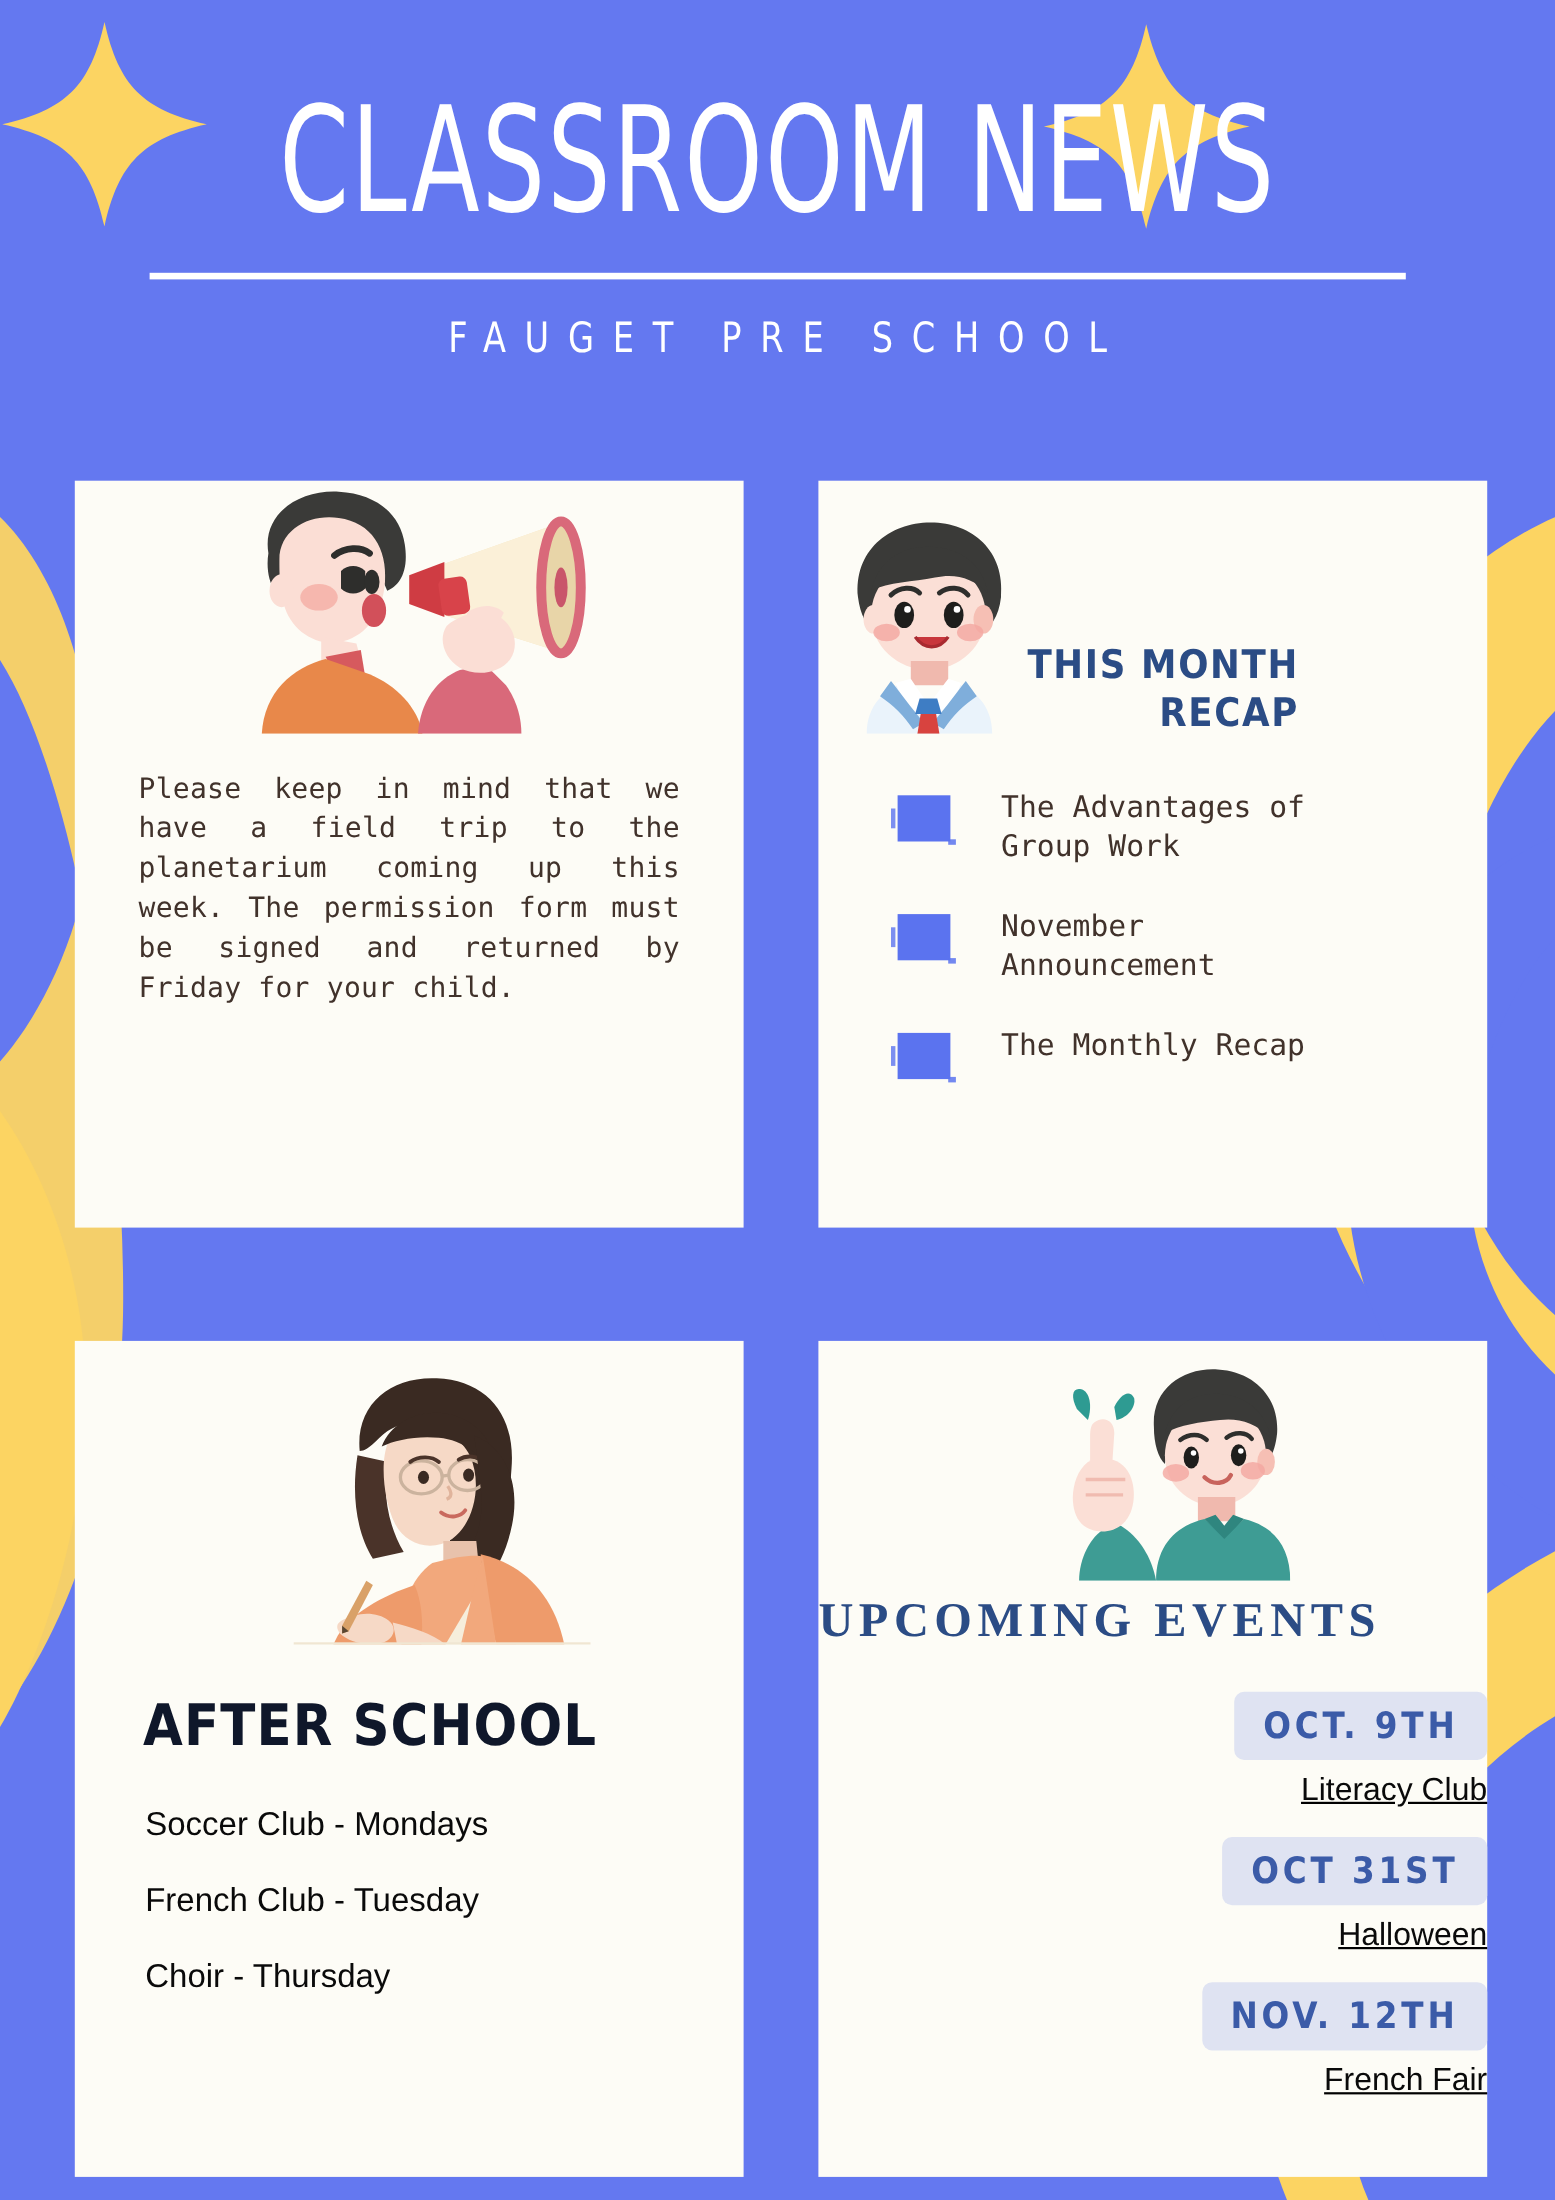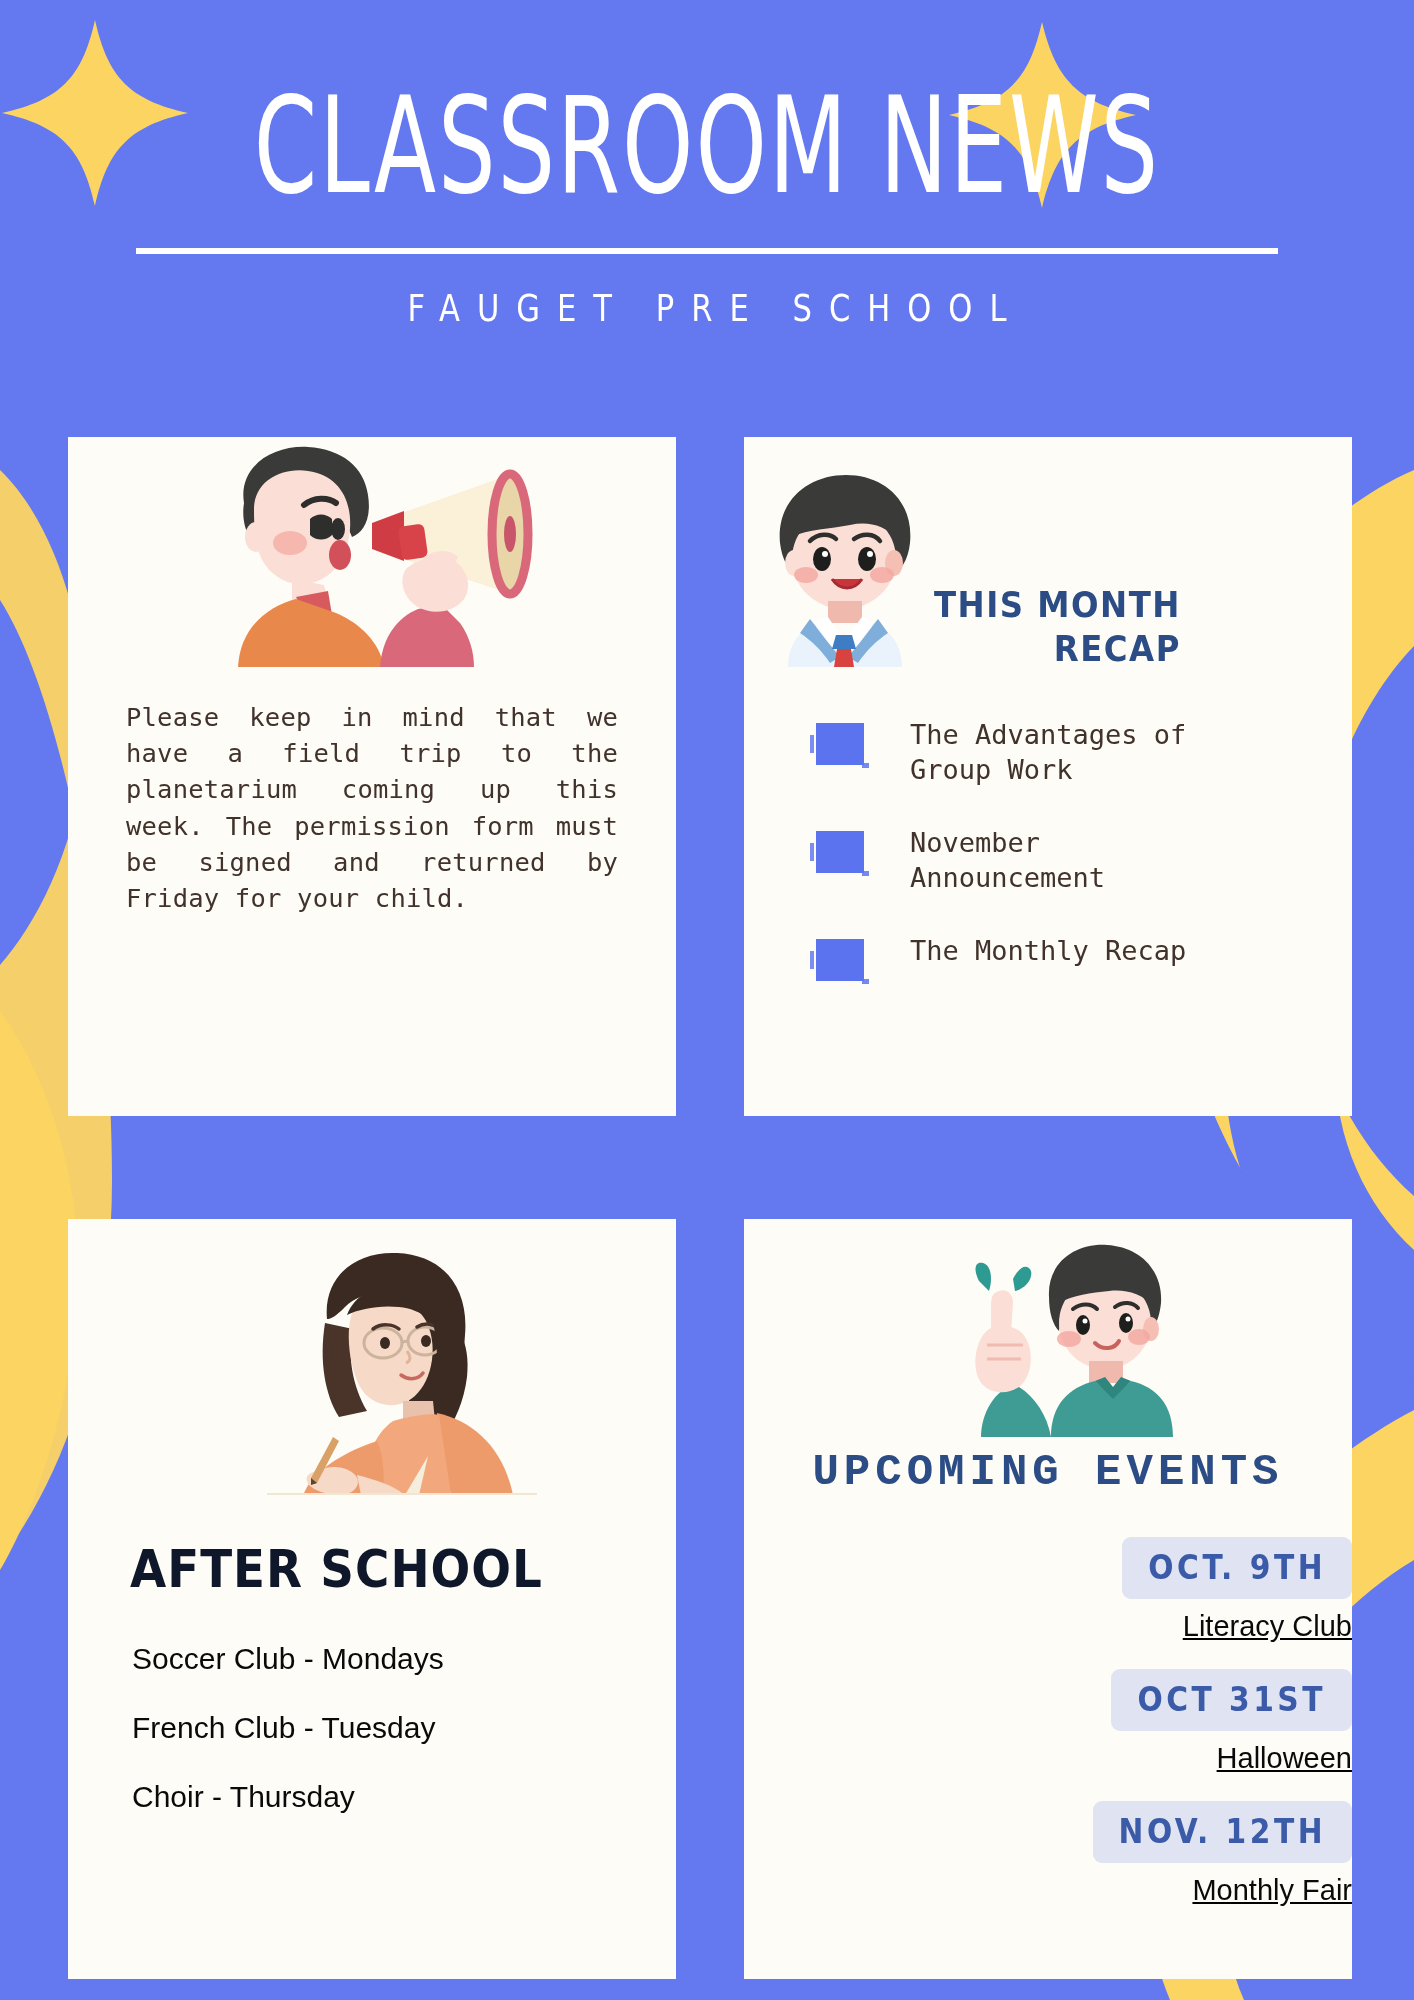--- a/index.html
+++ b/index.html
@@ -129,22 +129,21 @@
   .after-list { margin:42px 0 0 64px; }
   .after-item {
     font-family:"Liberation Sans", sans-serif;
     font-size:30px;
     color:#0A0A0A;
     margin-bottom:35px;
   }
 
   
   .events-title {
-    text-align:center;
-    font-family:Liberation Mono, monospace;
+    font-family:Liberation Serif, serif;
     font-size:44px;
     font-weight:700;
     letter-spacing:5px;
     color:#2B4C85;
     margin-top:10px;
   }
   .events-list { margin-top:40px; text-align:right;text-decoration:underline; }
   .event-item { margin-bottom:26px; }
   .badge {
     display:inline-block;
@@ -394,19 +393,19 @@
           <div class="event-item">
             <div class="badge">OCT. 9TH</div>
             <div class="event-name">Literacy Club</div>
           </div>
           <div class="event-item">
             <div class="badge">OCT 31ST</div>
             <div class="event-name">Halloween</div>
           </div>
           <div class="event-item">
             <div class="badge">NOV. 12TH</div>
-            <div class="event-name">Monthly Fair</div>
+            <div class="event-name">French Fair</div>
           </div>
         </div>
       </div>
     </div>
   </div>
 </div>
 
 </body></html>

